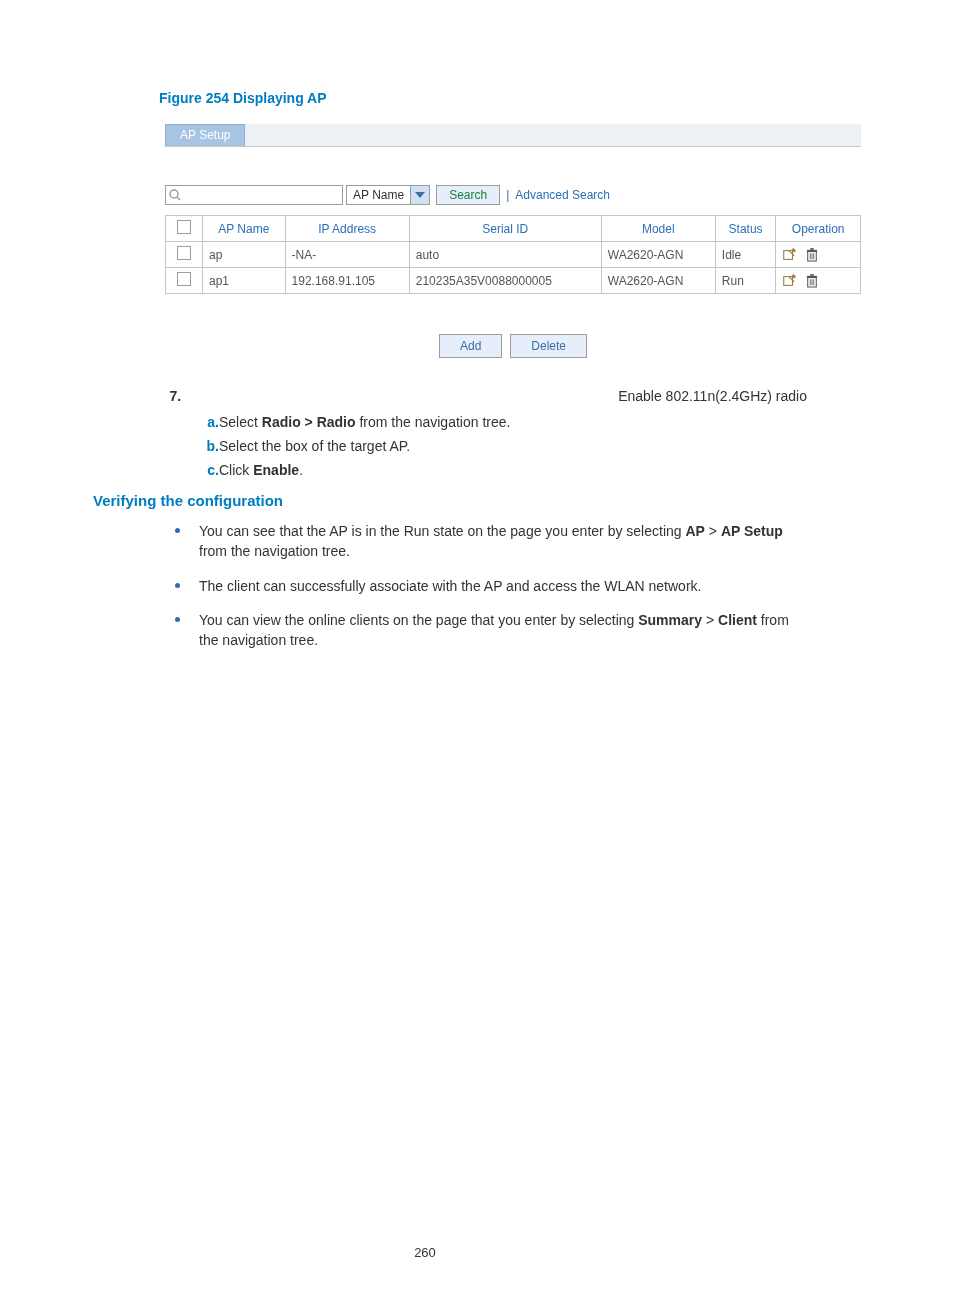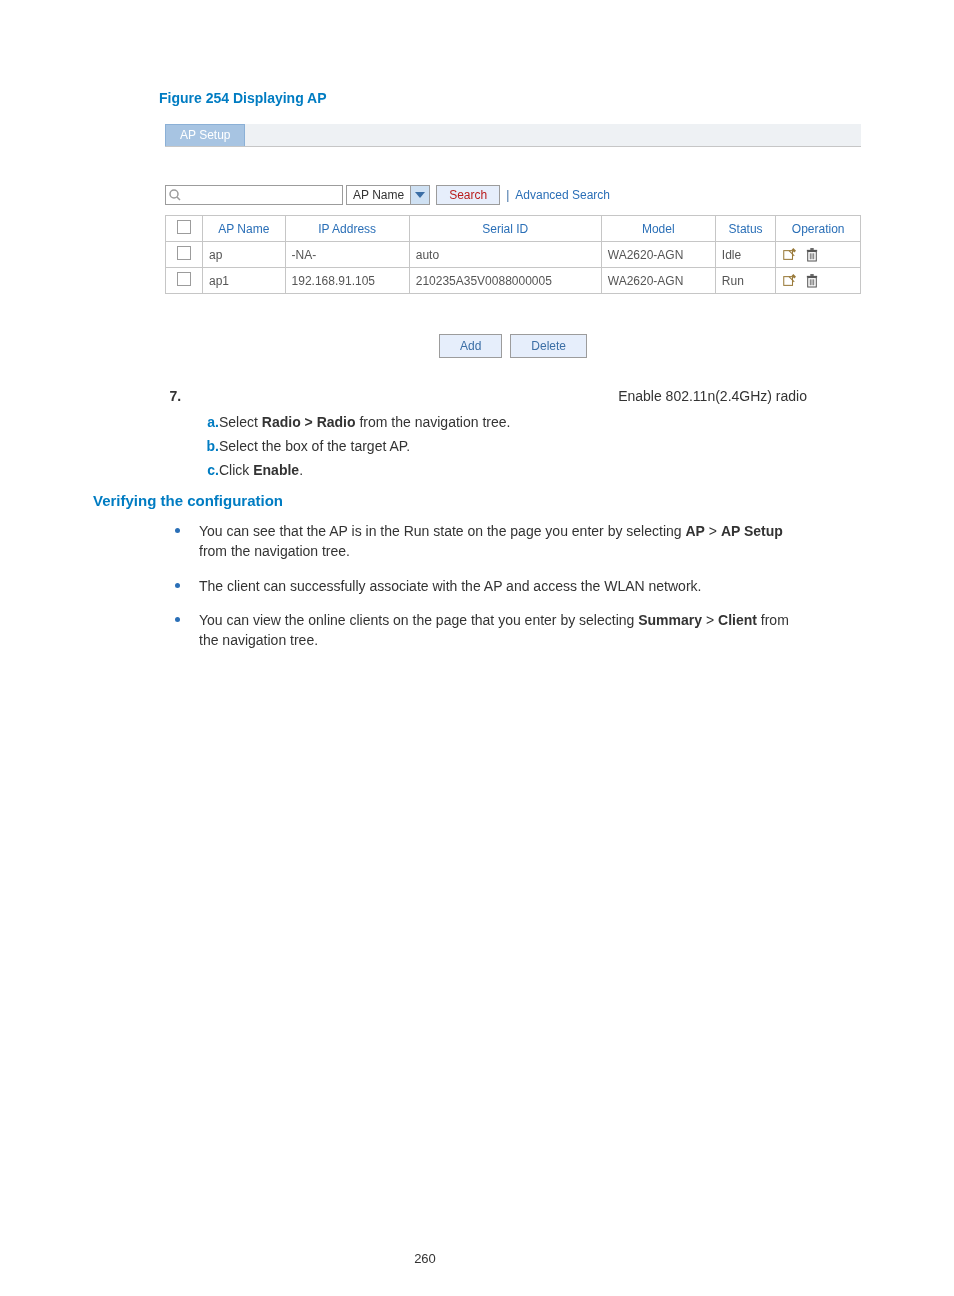--- a/index.html
+++ b/index.html
@@ -7,21 +7,21 @@
   .figcap { color:#007cc2; font-weight:bold; font-size:14px; margin-left:66px; margin-bottom:18px; }
   .uiblock { margin-left:72px; width:696px; }
   .tabs-row { height:22px; background:#eef1f4; border-bottom:1px solid #c6c6c6; display:flex; }
   .tab { background:#a7c4e2; color:#fff; font-size:12px; padding:3px 14px; border:1px solid #8bb0d6; border-bottom:none; }
   .search-row { margin-top:38px; display:flex; align-items:center; font-size:12px; color:#333; }
   .search-input { flex:0 0 176px; height:18px; border:1px solid #9c9c9c; position:relative; }
   .search-input svg { position:absolute; left:2px; top:2px; }
   .dd { border:1px solid #9c9c9c; height:18px; display:flex; align-items:center; margin-left:3px; }
   .dd .dd-text { padding:0 6px; font-size:12px; }
   .dd .dd-arrow { background:#cfe1f3; width:18px; height:18px; display:flex; align-items:center; justify-content:center; border-left:1px solid #9c9c9c; }
-  .btn { border:1px solid #9c9c9c; background:#e6eefb; height:18px; padding:0 12px; font-size:12px; display:flex; align-items:center; margin-left:6px; color:#b91c1c; cursor:pointer; }
+  .btn { border:1px solid #9c9c9c; background:#e6eefb; height:18px; padding:0 12px; font-size:12px; display:flex; align-items:center; margin-left:6px; color:#15803d; cursor:pointer; }
   .sep { margin-left:6px; color:#3b6ea5; }
   .adv-link { color:#2a6fb7; font-size:12px; text-decoration:none; margin-left:6px;text-align:right; }
   table.grid { width:100%; border-collapse:collapse; margin-top:10px; font-size:12px; }
   table.grid th { background:#fff; color:#2a6fb7; font-weight:normal; border:1px solid #c6c6c6; padding:4px 6px; text-align:center; }
   table.grid td { border:1px solid #c6c6c6; padding:4px 6px; color:#555; }
   table.grid .cb-col { width:24px; text-align:center; }
   .cb { width:12px; height:12px; border:1px solid #9c9c9c; display:inline-block; background:#fff; }
   .op-cell { white-space:nowrap; }
   .icon { width:14px; height:14px; display:inline-block; vertical-align:middle; margin-right:6px; cursor:pointer; }
   .btn-row { display:flex; justify-content:center; gap:8px; margin-top:40px; }
@@ -29,21 +29,21 @@
   ol.num-list { margin:30px 0 0 0; padding:0 0 0 92px; font-size:14px; color:#333; }
   ol.num-list > li::marker { font-weight:bold; }
   ol.num-list > li { padding-left:8px; margin-bottom:0;text-align:right; }
   ol.sub-list { list-style:none; margin:10px 0 0 0; padding:0 0 0 4px; font-size:14px; }
   ol.sub-list li { margin-bottom:8px; display:flex; }
   ol.sub-list li .lbl { color:#007cc2; font-weight:bold; width:22px; flex-shrink:0; }
   .section-head { color:#007cc2; font-weight:bold; font-size:15px; margin-top:14px; margin-bottom:12px; }
   ul.bullets { list-style:none; margin:8px; padding:0 0 0 74px; font-size:14px; }
   ul.bullets li { position:relative; padding-left:24px; margin-bottom:14px; line-height:1.45; }
   ul.bullets li::before { content:""; position:absolute; left:0; top:7px; width:5px; height:5px; border-radius:50%; background:#2a6fb7; }
-  .page-num { position:absolute; bottom:30px; left:0; right:0; text-align:center; font-size:13px; color:#333; }
+  .page-num { position:absolute; bottom:36px; left:0; right:0; text-align:center; font-size:13px; color:#333; }
 </style>
 </head>
 <body>
 
 <div class="page">
 
   <div class="figcap">Figure 254 Displaying AP</div>
 
   <div class="uiblock">
     <div class="tabs-row">

